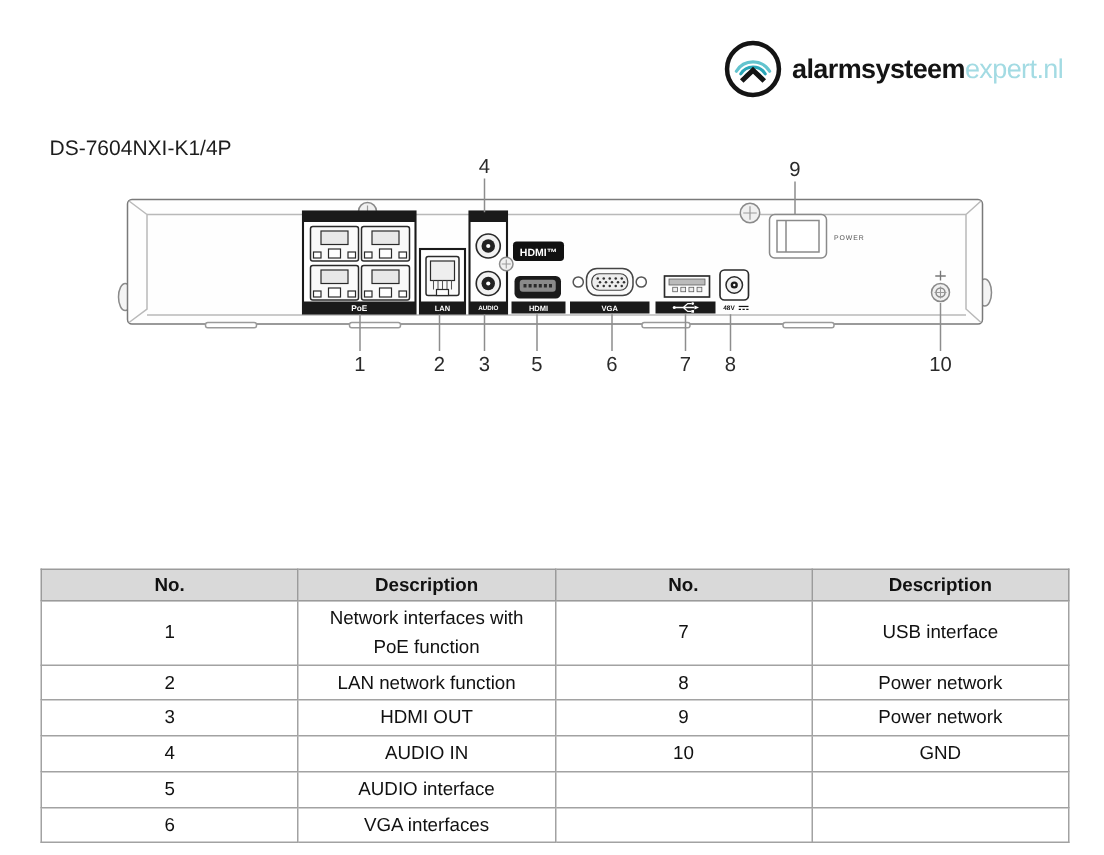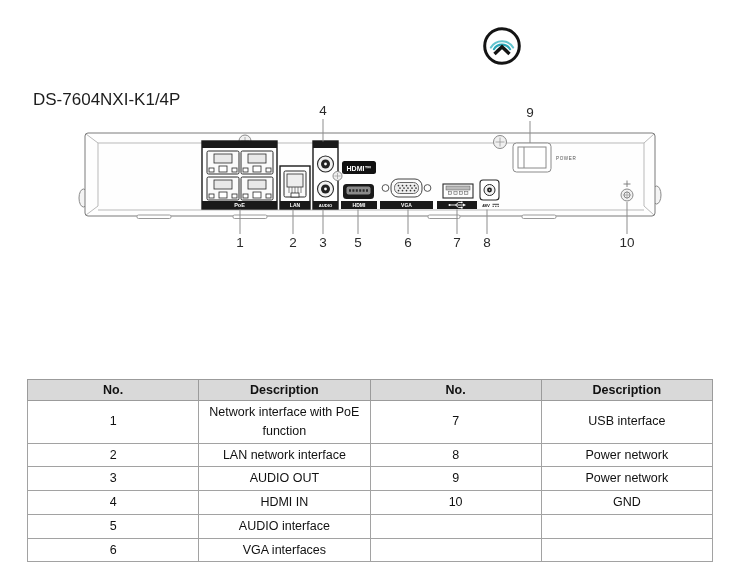--- a/index.html
+++ b/index.html
@@ -6,21 +6,21 @@
   .page{position:relative;width:736px;height:570px;background:#ffffff;overflow:hidden;
         font-family:"Liberation Sans",sans-serif;color:#111;}
 
   
   .logo-icon{position:absolute;left:482px;top:26px;width:40px;height:40px;}
   .logo-text{position:absolute;left:528px;top:36px;font-size:18px;letter-spacing:-0.4px;white-space:nowrap;}
   .logo-text .black{font-weight:700;color:#141414;}
   .logo-text .accent{font-weight:400;color:#a3dbe3;}
 
   
-  .model{position:absolute;left:33px;top:90px;font-size:17px;color:#1d1d1d;}
+  .model{position:absolute;left:33px;top:90px;font-size:14px;color:#1d1d1d;}
 
   
   .diagram{position:absolute;left:70px;top:98px;}
   .diagram text{font-family:"Liberation Sans",sans-serif;}
   .strip-text{fill:#ffffff;font-weight:bold;text-anchor:middle;}
   .plain-label{fill:#111;font-weight:bold;text-anchor:middle;}
   .power-text{fill:#555;text-anchor:start;letter-spacing:0.6px;}
   .badge-text{fill:#ffffff;font-weight:bold;text-anchor:middle;}
   .callout{fill:#2a2a2a;font-size:13.5px;text-anchor:middle;}
   .callout-line{stroke:#8d8d8d;stroke-width:1;}
@@ -45,20 +45,23 @@
     <svg viewBox="0 0 40 40" width="40" height="40">
       <circle cx="20" cy="20" r="17.3" fill="#ffffff" stroke="#141414" stroke-width="3"></circle>
       <g fill="none" stroke-linecap="round">
         <path d="M8.9,21.5 A13,13 0 0 1 31.1,21.5" stroke="#63c4cf" stroke-width="2.1"></path>
         <path d="M11.9,23.2 A9.5,9.5 0 0 1 28.1,23.2" stroke="#2aa6b8" stroke-width="2.1"></path>
         <path d="M14.9,25 A6,6 0 0 1 25.1,25" stroke="#63c4cf" stroke-width="2.1"></path>
       </g>
       <path d="M12.5,28 L20,20.8 L27.5,28" stroke="#141414" stroke-width="3.4" fill="none"></path>
     </svg>
   </span>
+  <div class="logo-text">
+    <span class="black">alarmsysteem</span><span class="accent">expert.nl</span>
+  </div>
 
   <div class="model">DS-7604NXI-K1/4P</div>
 
   <svg class="diagram" viewBox="0 0 610 160" width="610" height="160">
 
     <ellipse cx="13.5" cy="100" rx="4.5" ry="9" fill="#f4f4f4" stroke="#8a8a8a"></ellipse>
     <ellipse cx="586.5" cy="97" rx="4.5" ry="9" fill="#f4f4f4" stroke="#8a8a8a"></ellipse>
 
     <rect class="outline" x="15" y="35" width="570" height="83" rx="3"></rect>
     <path class="thin" d="M16,36 L28,45 L28,108 L16,117"></path>
@@ -260,39 +263,39 @@
       <tr>
         <th>No.</th>
         <th>Description</th>
         <th>No.</th>
         <th>Description</th>
       </tr>
     </thead>
     <tbody>
       <tr>
         <td>1</td>
-        <td>Network interface with PoE function</td>
+        <td>Network interfaces with PoE function</td>
         <td>7</td>
         <td>USB interface</td>
       </tr>
       <tr>
         <td>2</td>
-        <td>LAN network interface</td>
+        <td>LAN network function</td>
         <td>8</td>
         <td>Power network</td>
       </tr>
       <tr>
         <td>3</td>
-        <td>AUDIO OUT</td>
+        <td>HDMI OUT</td>
         <td>9</td>
         <td>Power network</td>
       </tr>
       <tr>
         <td>4</td>
-        <td>HDMI IN</td>
+        <td>AUDIO IN</td>
         <td>10</td>
         <td>GND</td>
       </tr>
       <tr>
         <td>5</td>
         <td>AUDIO interface</td>
         <td></td>
         <td></td>
       </tr>
       <tr>

